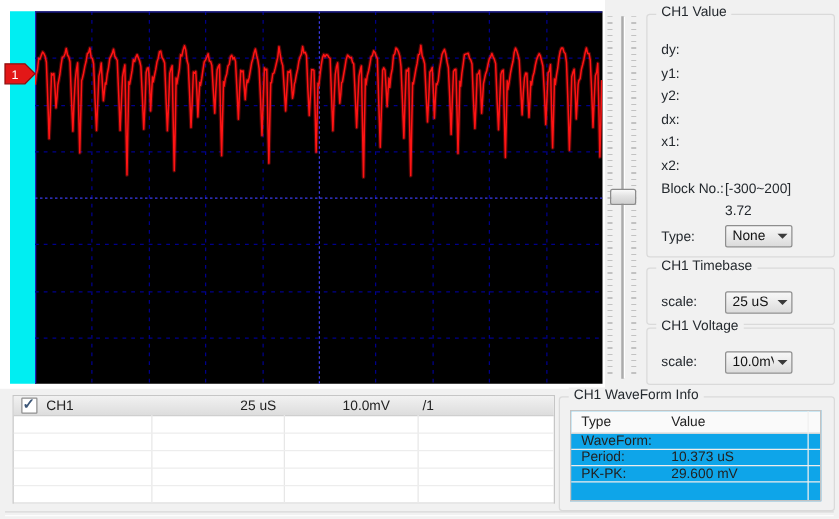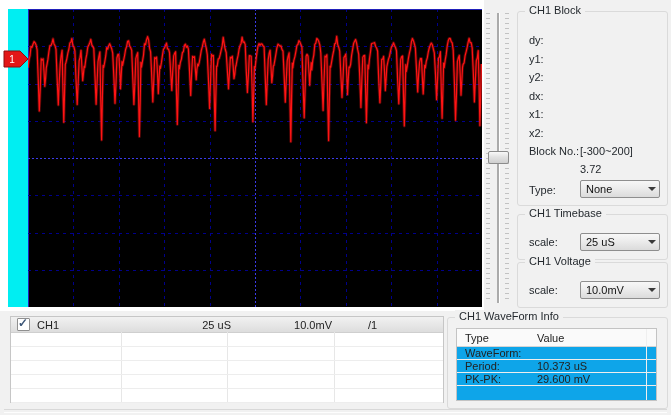--- a/index.html
+++ b/index.html
@@ -19,33 +19,33 @@
     background:#ABABAB;border-right:1px solid #FFFFFF;}
   .thumb{position:absolute;left:5px;top:142px;width:19px;height:11px;
     background:linear-gradient(#F9F9F9,#E2E2E2 45%,#D0D0D0);
     border:1px solid #8C8C8C;border-radius:2px;}
   
   .groupbox{position:absolute;border:1px solid #DADADA;border-radius:3px;}
   .gb-title{position:absolute;top:-8px;left:7px;background:#F1F1F1;
     padding:0 4px;font-size:11px;color:#24292E;white-space:nowrap;}
   .lbl{position:absolute;font-size:11px;color:#24292E;white-space:nowrap;}
   
-  .combo{position:absolute;width:80px;height:18px;border:1px solid #8E8E8E;
+  .combo{position:absolute;width:54px;height:18px;border:1px solid #8E8E8E;
     border-radius:2px;background:linear-gradient(#F7F7F7,#ECECEC 45%,#DBDBDB);
     display:flex;align-items:center;box-sizing:border-box;}
   .combo-text{flex:1;font-size:11px;color:#111;padding-left:5px;overflow:hidden;}
   .combo-arrow{width:14px;display:flex;justify-content:center;align-items:center;}
   .combo-arrow i{width:0;height:0;border-left:4px solid transparent;
     border-right:4px solid transparent;border-top:4px solid #3A3A3A;}
   
   .chan-table{left:10px;top:316px;width:434px;height:87px;background:#FFFFFF;
     border:1px solid #C6C6C6;box-sizing:border-box;}
   .chan-head{position:absolute;left:0;top:0;width:100%;height:15px;
     background:linear-gradient(#F1F1F1,#DDDDDD);border-bottom:1px solid #CFCFCF;
-    display:flex;align-items:center;font-size:11px;color:#222;gap:10px;}
+    display:flex;align-items:center;font-size:11px;color:#222;}
   .chan-col{position:absolute;top:15px;bottom:0;width:1px;background:#E7E7E7;}
   .chan-row{position:absolute;left:0;width:100%;height:14px;border-bottom:1px solid #EDEDED;}
   .hc1{width:110px;display:flex;align-items:center;box-sizing:border-box;padding-left:6px;}
   .hc2{width:106px;text-align:right;box-sizing:border-box;padding-right:6px;}
   .hc3{width:107px;text-align:right;box-sizing:border-box;padding-right:22px;}
   .hc4{flex:1;text-align:left;box-sizing:border-box;padding-left:4px;}
   .checkbox{display:inline-block;width:11px;height:11px;background:#FFFFFF;
     border:1px solid #8F8F8F;border-radius:1px;margin-right:7px;position:relative;}
   .checkbox.checked::before{content:"\2713";position:absolute;left:0px;top:-3px;
     font-size:12px;color:#3C5677;font-weight:bold;}
@@ -99,21 +99,21 @@
 </svg>
 
 <div class="abs vslider">
   <div class="tickcol" style="left:3px"></div>
   <div class="tickcol" style="left:22px"></div>
   <div class="track"></div>
   <div class="thumb"></div>
 </div>
 
 <div class="groupbox" style="left:517px;top:11px;width:149px;height:193px">
-  <span class="gb-title">CH1 Block</span>
+  <span class="gb-title">CH1 Value</span>
   <span class="lbl" style="left:11px;top:22px">dy:</span>
   <span class="lbl" style="left:11px;top:41px">y1:</span>
   <span class="lbl" style="left:11px;top:59px">y2:</span>
   <span class="lbl" style="left:11px;top:78px">dx:</span>
   <span class="lbl" style="left:11px;top:96px">x1:</span>
   <span class="lbl" style="left:11px;top:115px">x2:</span>
   <span class="lbl" style="left:11px;top:133px">Block No.:</span>
   <span class="lbl" style="left:62px;top:133px">[-300~200]</span>
   <span class="lbl" style="left:62px;top:151px">3.72</span>
   <span class="lbl" style="left:11px;top:172px">Type:</span>

